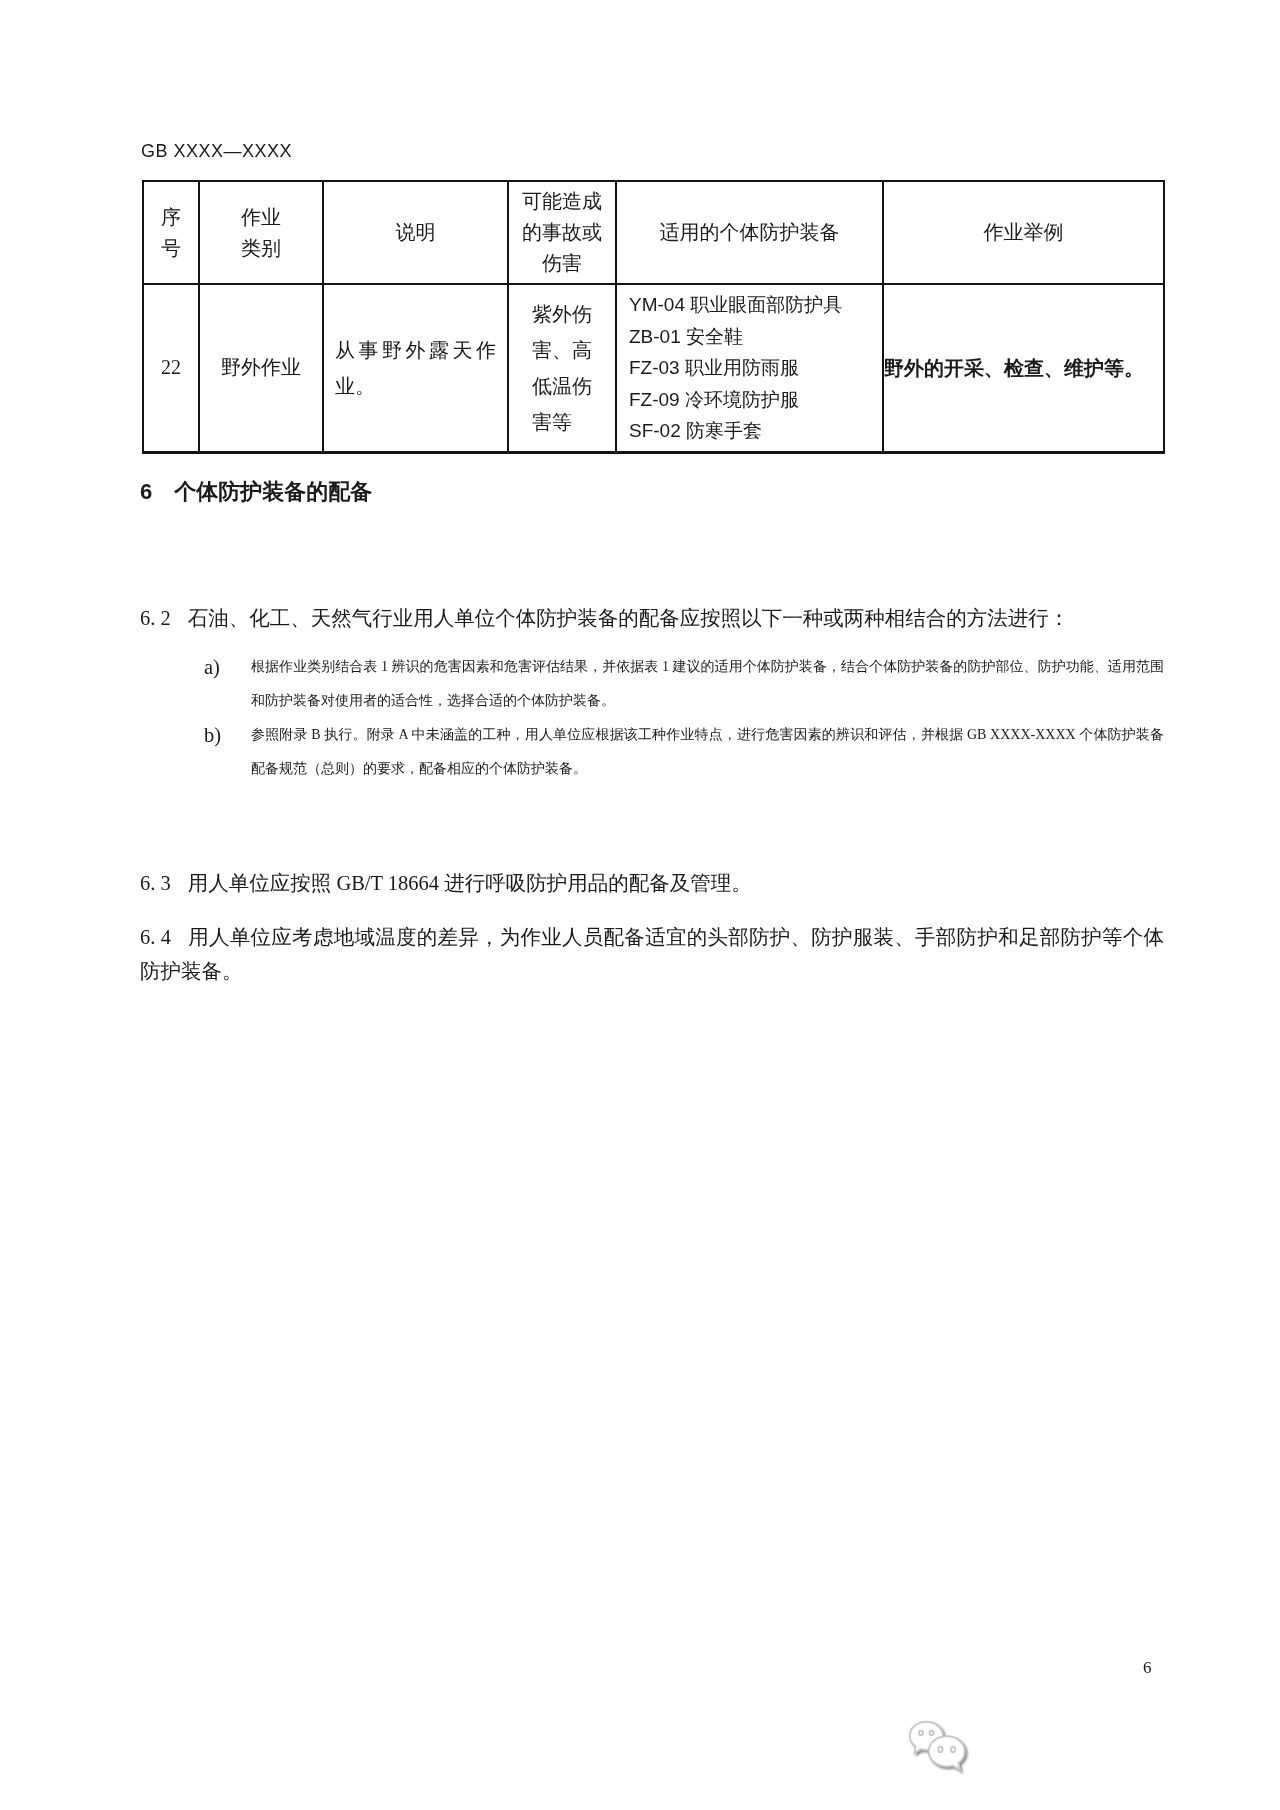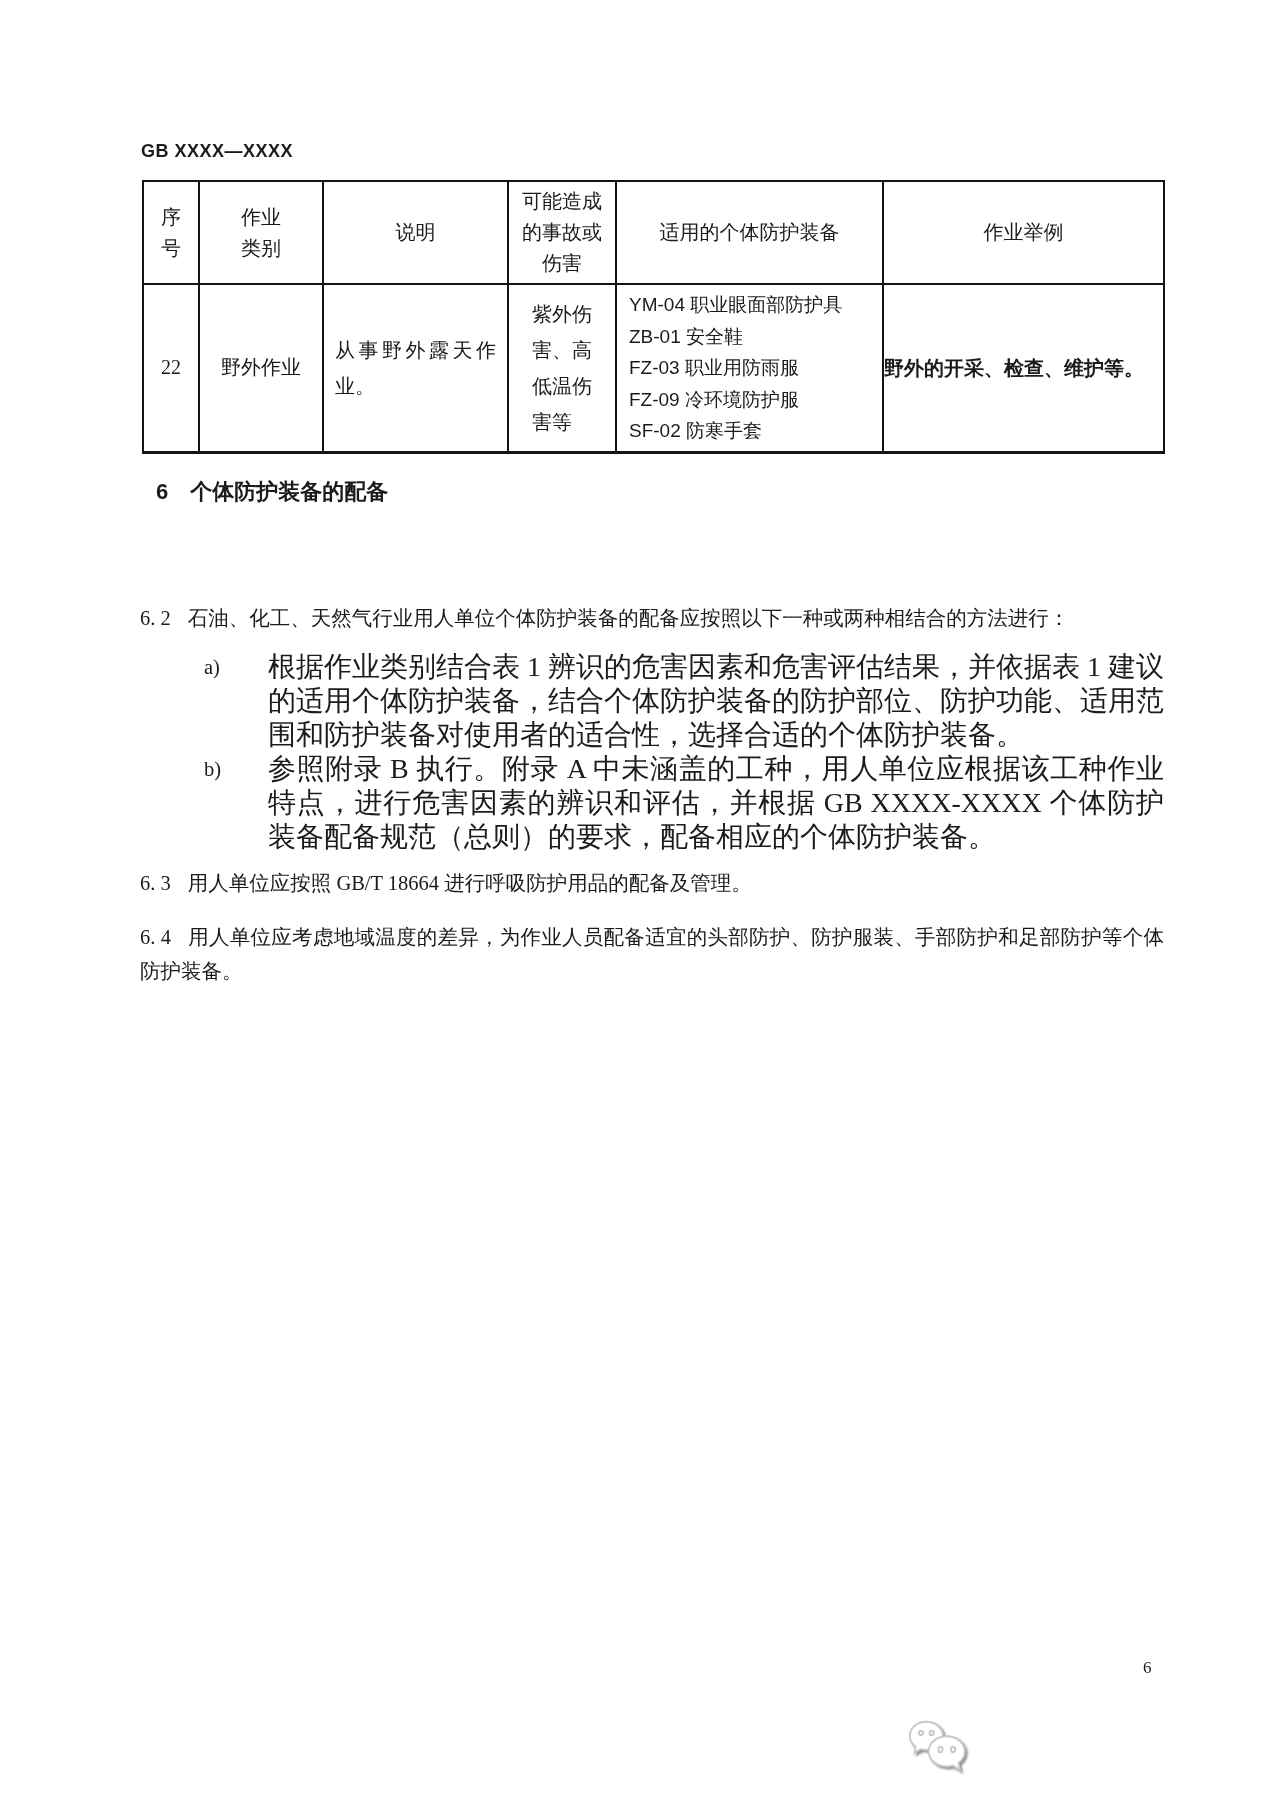--- a/index.html
+++ b/index.html
@@ -11,21 +11,21 @@
     background:#ffffff;
     color:#1b1b1b;
     font-family:"Liberation Serif","DejaVu Serif",serif;
     overflow:hidden;
   }
 
   
   .gb-header {
     position:absolute; left:141px; top:141px;
     font-family:"Liberation Sans","DejaVu Sans",sans-serif;
-    font-weight:700; font-size:18px; letter-spacing:0.5px;
+    font-weight:400; font-size:18px; letter-spacing:0.5px;
   }
 
   
   table.hz {
     position:absolute; left:142px; top:180px;
     width:1021px;
     border-collapse:collapse; table-layout:fixed;
     font-size:20px;
   }
   table.hz td {
@@ -45,21 +45,21 @@
   td.c-haz   { padding:6px 23px;  text-align:justify; line-height:36px; line-break:strict; }
   td.c-equip { padding:4px 4px 4px 12px; }
   td.c-equip .eq-line {
     font-family:"Liberation Sans","DejaVu Sans",sans-serif;
     font-size:19px; line-height:31.5px; white-space:nowrap;
   }
   td.c-ex    { padding:4px 4px 4px 0; line-height:30px;font-weight:bold; }
 
   
   .sec-heading {
-    position:absolute; left:156px; top:477px;
+    position:absolute; left:140px; top:477px;
     font-family:"Liberation Sans","DejaVu Sans",sans-serif;
     font-weight:700; font-size:22px;
   }
   .sec-heading .h-no { margin-right:22px; }
 
   .clause {
     position:absolute; left:140px; width:1024px;
     font-size:20.5px; line-height:34px; text-align:justify; line-break:strict;
   }
   .clause .cl-label {
@@ -74,22 +74,22 @@
   .abc-list {
     position:absolute; left:204px; top:650px; width:960px;
   }
   .abc-item { display:flex; }
   .abc-item .li-label {
     flex:0 0 47px;
     font-size:20.5px; line-height:34px;
   }
   .abc-item .li-text {
     flex:1;
-    font-size:28px; line-height:34px;
-    text-align:justify; line-break:strict;margin-left:17px;
+    font-size:14px; line-height:34px;
+    text-align:justify; line-break:strict;
   }
 
   
   .page-num {
     position:absolute; left:1143px; top:1658px;
     font-size:17px;
   }
 
   
   .footer {

